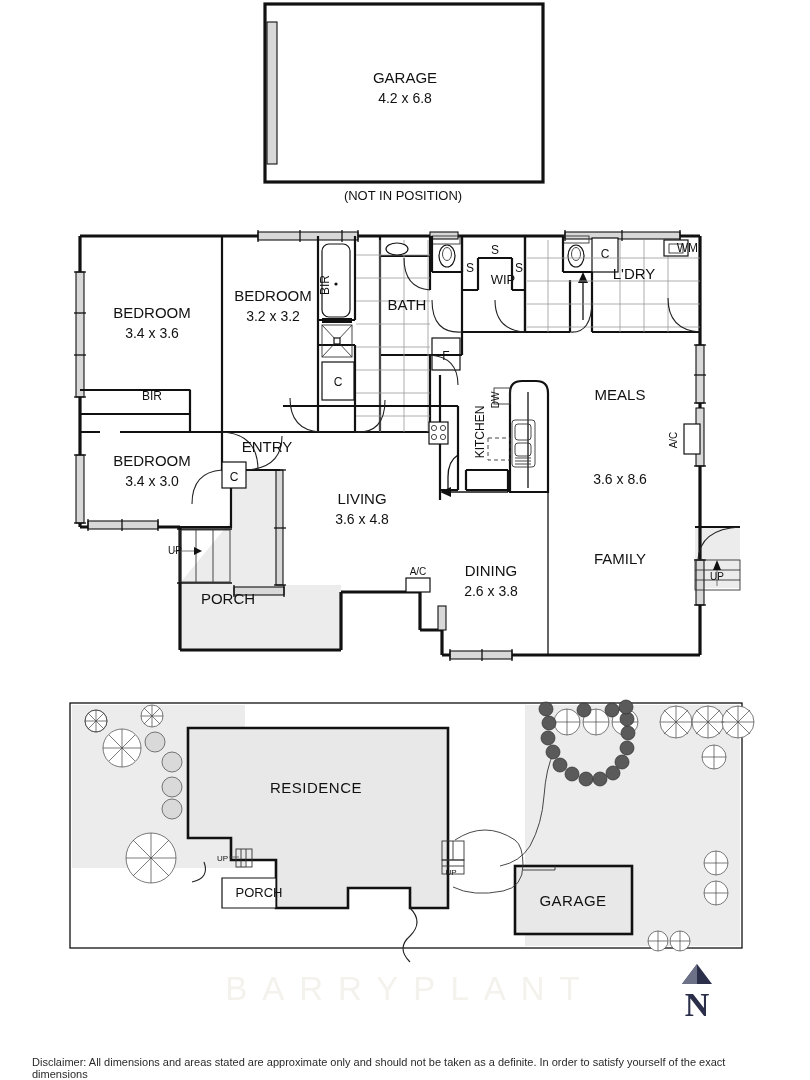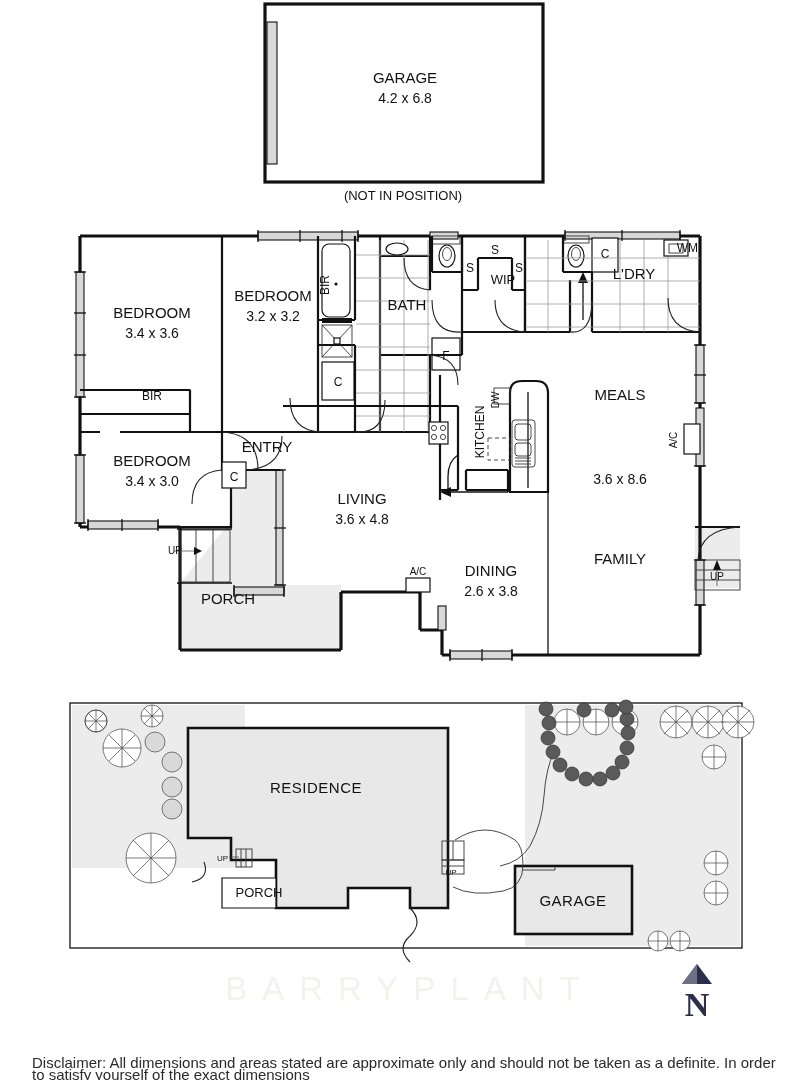--- a/index.html
+++ b/index.html
@@ -26,21 +26,21 @@
   .shade    {fill:#ececec;stroke:none;}
   .shade2   {fill:#e8e8e8;stroke:#111;stroke-width:2.6;}
   .tile     {fill:none;stroke:#9a9a9a;stroke-width:0.8;}
   .solid    {fill:#111;stroke:none;}
   .white    {fill:#fff;stroke:#111;stroke-width:1.2;}
   #wm{position:absolute;left:100px;top:958px;width:620px;height:62px;
       display:flex;align-items:center;justify-content:center;
       font-size:33px;letter-spacing:15px;color:#f4f2ec;font-weight:400;
       user-select:none;pointer-events:none;white-space:nowrap;}
   #disc{position:absolute;left:32px;top:1057px;width:750px;
-        font-size:15px;line-height:11.6px;color:#2a2a2a;}
+        font-size:11px;line-height:11.6px;color:#2a2a2a;}
 </style>
 </head>
 <body>
 
 <div id="stage">
 
   <svg width="810" height="1080" viewBox="0 0 810 1080">
 
     <g>
       <rect x="265" y="4" width="278" height="178" class="wall-out"></rect>

